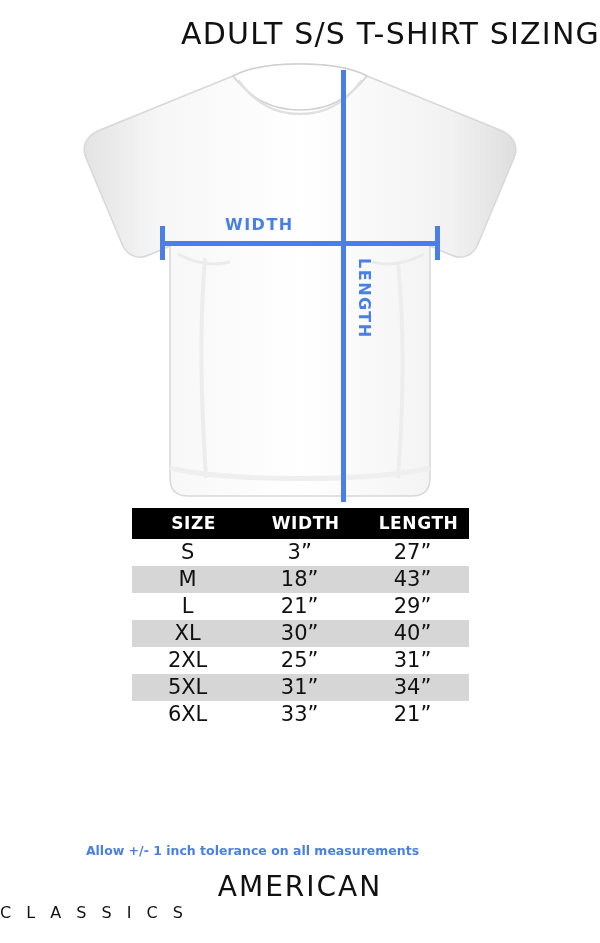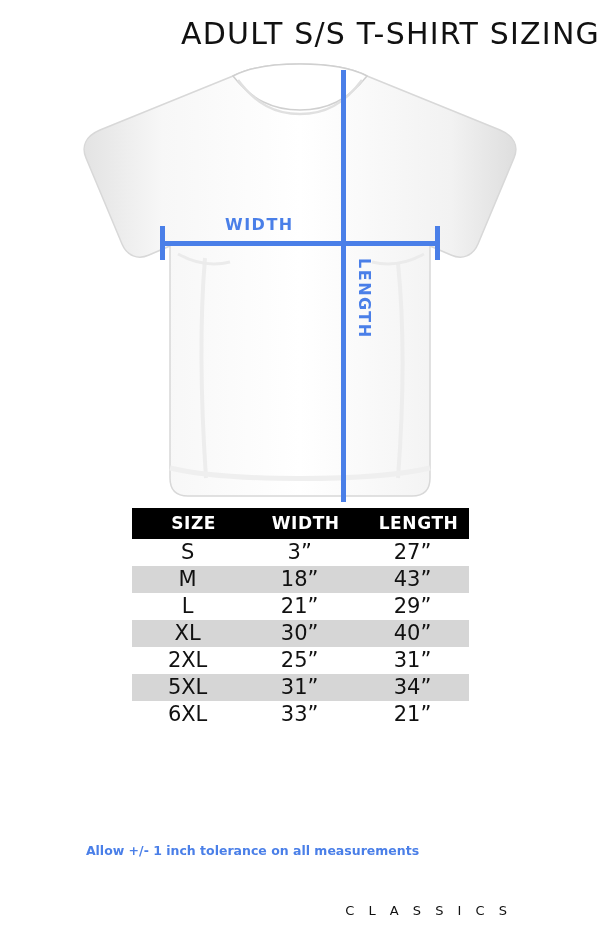--- a/index.html
+++ b/index.html
@@ -157,22 +157,22 @@
     font-size: 28px;
     letter-spacing: 2px;
     color: #111111;
     font-family: "DejaVu Sans", sans-serif;
   }
   .brand-sub {
     position: absolute;
     top: 903px;
     left: 0;
     width: 512px;
-    text-align: right;
-    font-size: 13px;
+    text-align: left;
+    font-size: 16px;
     letter-spacing: 5px;
     color: #111111;
     font-family: "DejaVu Sans", sans-serif;
   }
 </style>
 </head>
 <body>
 
 <div class="page">
 
@@ -271,15 +271,16 @@
       <tr class="odd">
         <td>6XL</td>
         <td>33”</td>
         <td>21”</td>
       </tr>
     </tbody>
   </table>
 
   <div class="tolerance">Allow +/- 1 inch tolerance on all measurements</div>
 
+  <div class="brand-main">AMERICAN</div>
   <div class="brand-sub">C L A S S I C S</div>
 
 </div>
 
 </body></html>

